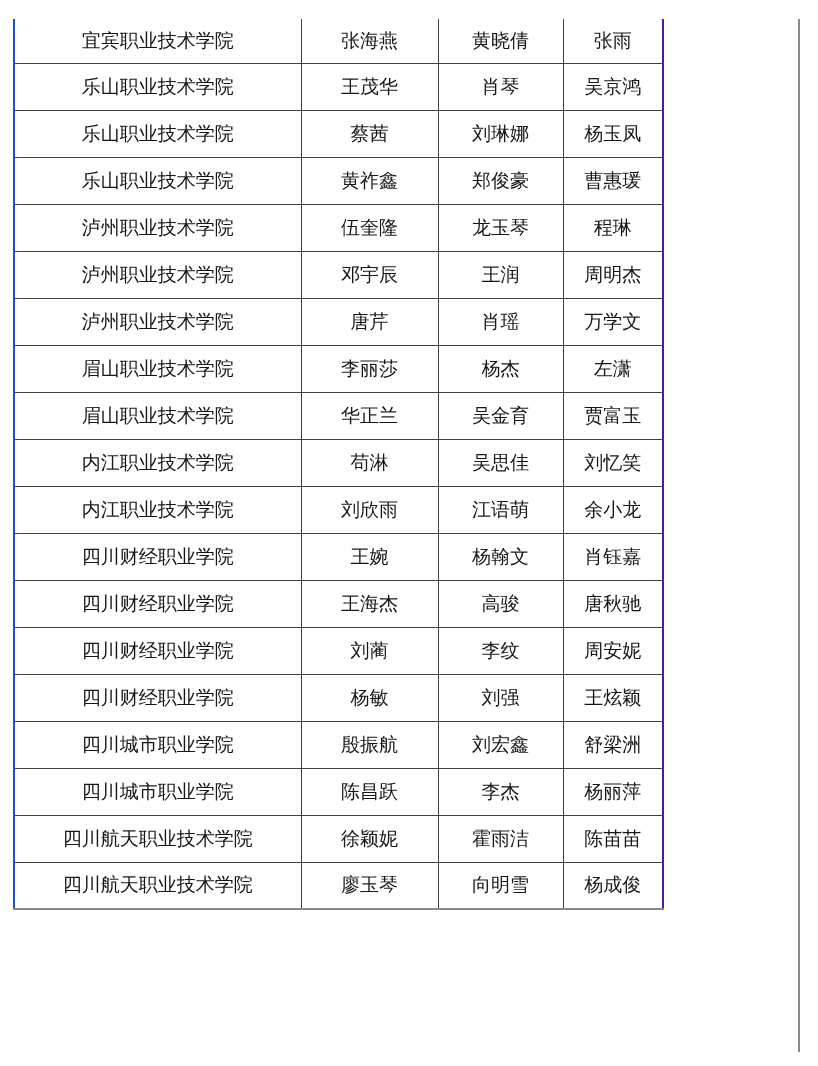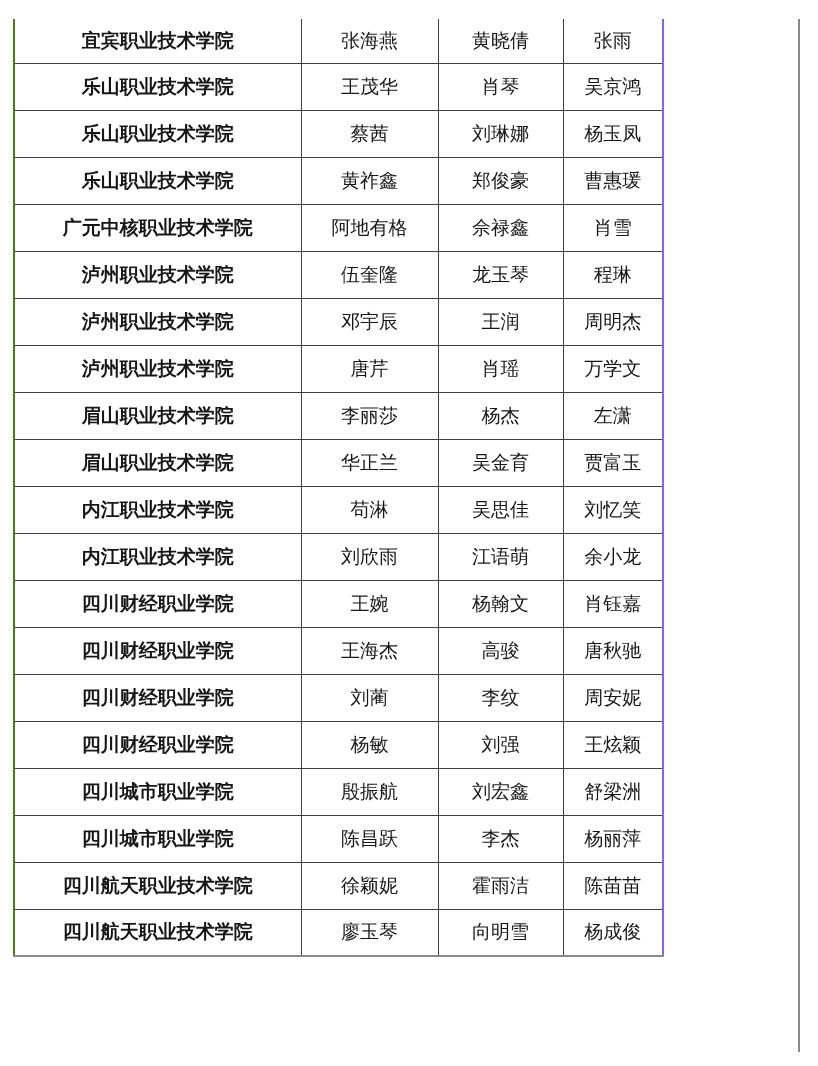--- a/index.html
+++ b/index.html
@@ -17,22 +17,22 @@
   }
   .doc-table td {
     border: 1.5px solid #3f3f3f;
     text-align: center; vertical-align: middle;
     font-size: 19px; color: #161616;
     padding: 0; overflow: hidden; white-space: nowrap;
   }
   .doc-table tr { height: 47px; }
   .doc-table tr:first-child { height: 44px; }
   .doc-table tr:first-child td { border-top: none; }
-  .doc-table td:first-child { border-left: 2px solid #4d7c0f; font-weight: bold; }
-  .doc-table td:last-child { border-right: 2px solid #8b5cf6; }
+  .doc-table td:first-child { border-left: 2px solid #1d4ed8; }
+  .doc-table td:last-child { border-right: 2px solid #4c1d95; }
   .doc-table tr:last-child td { border-bottom: 2px solid #8a8a8a; }
   .col-college { width: 287px; }
   .col-n1 { width: 137px; }
   .col-n2 { width: 125px; }
   .col-n3 { width: 100px; }
   .vrule {
     position: absolute; left: 798px; top: 19px;
     width: 2px; height: 1033px;
     background: #8a8a8a;
   }
@@ -69,26 +69,20 @@
     <td>杨玉凤</td>
   </tr>
 
   <tr>
     <td>乐山职业技术学院</td>
     <td>黄祚鑫</td>
     <td>郑俊豪</td>
     <td>曹惠瑗</td>
   </tr>
 
-  <tr>
-    <td>广元中核职业技术学院</td>
-    <td>阿地有格</td>
-    <td>佘禄鑫</td>
-    <td>肖雪</td>
-  </tr>
 
   <tr>
     <td>泸州职业技术学院</td>
     <td>伍奎隆</td>
     <td>龙玉琴</td>
     <td>程琳</td>
   </tr>
 
   <tr>
     <td>泸州职业技术学院</td>

